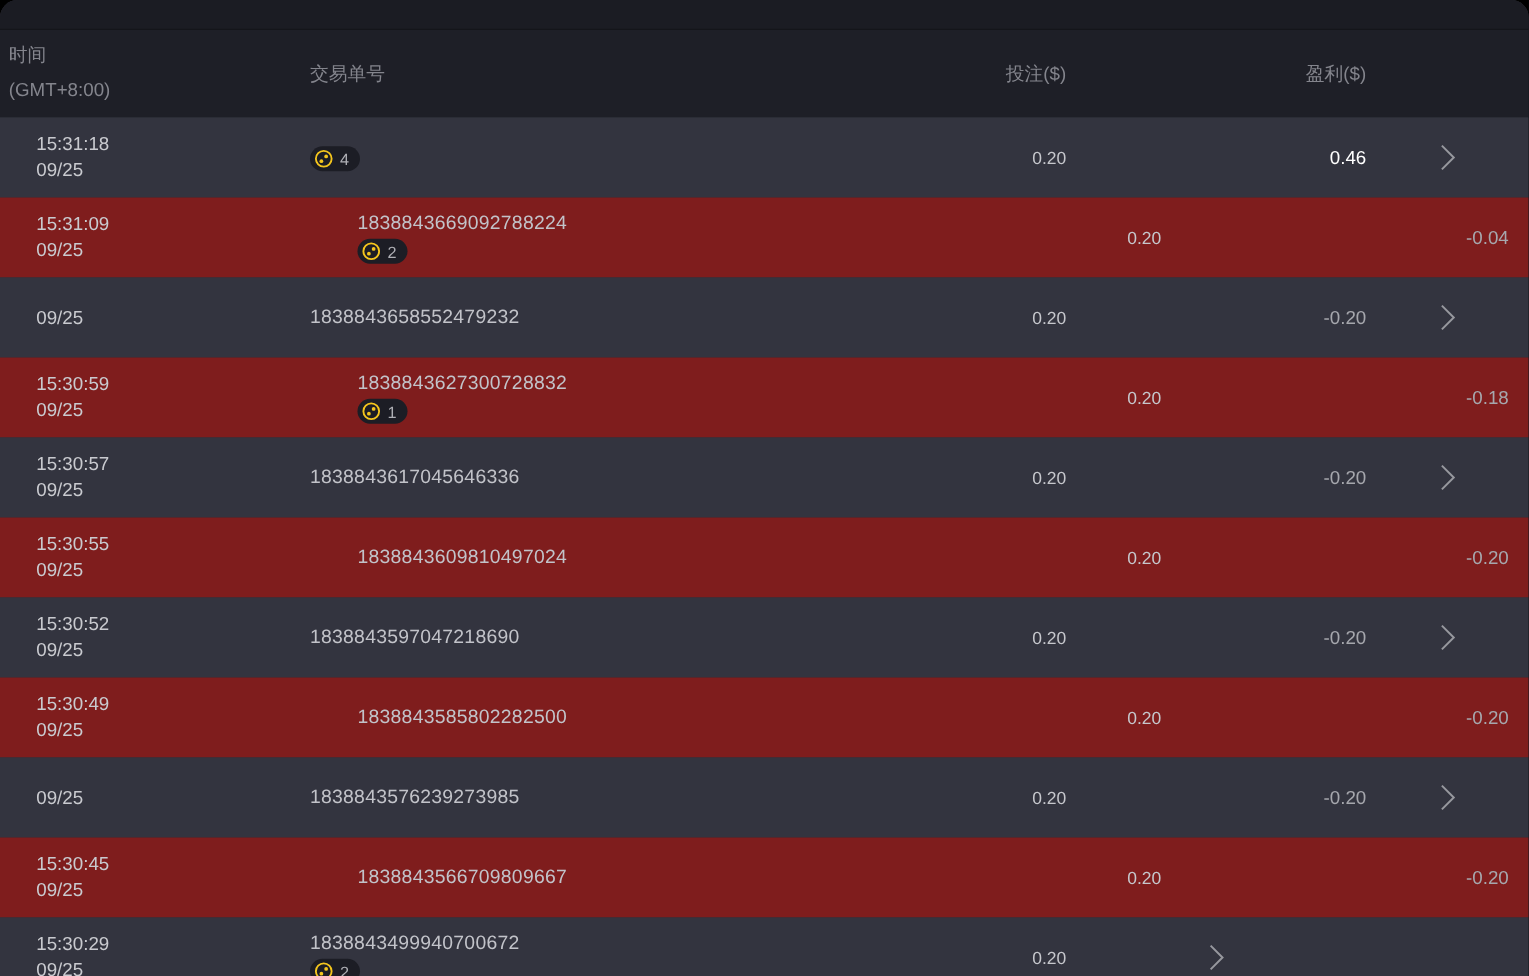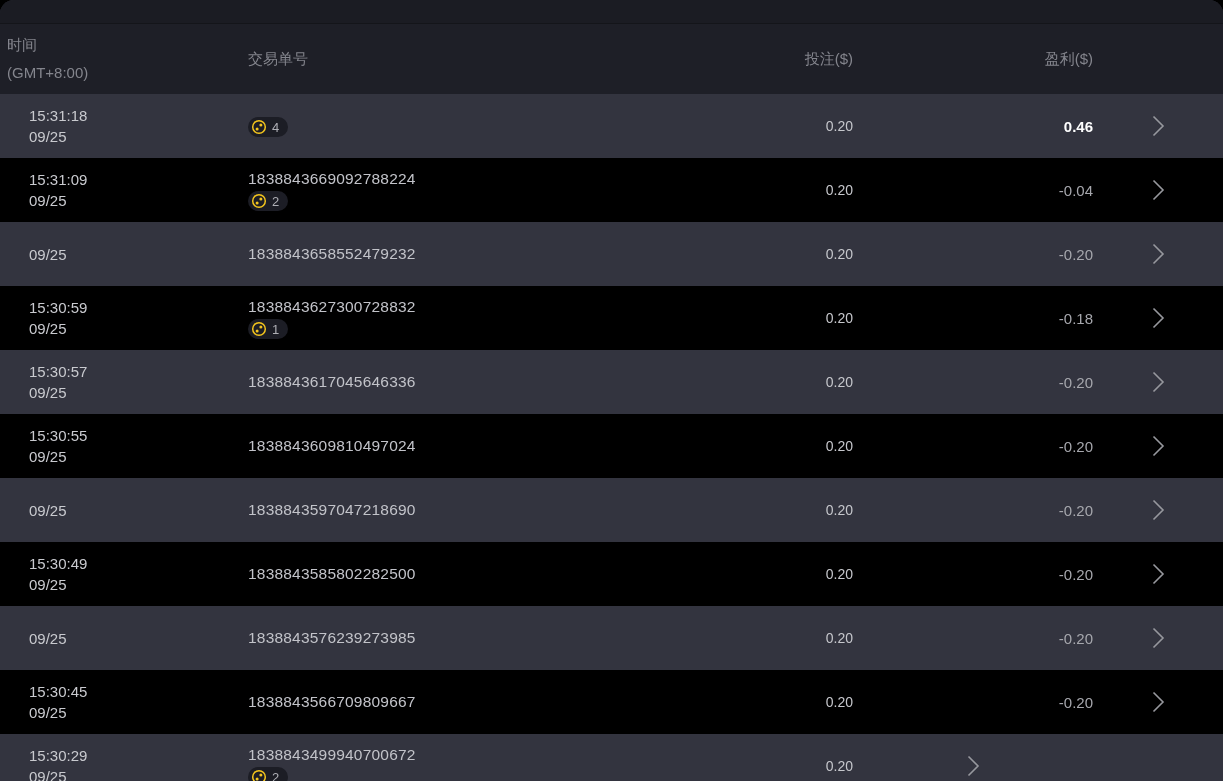--- a/index.html
+++ b/index.html
@@ -32,21 +32,21 @@
     font-size: 15px;
   }
   .header-row .time-col { padding-left: 7px; line-height: 28px; }
   .header-row .order-col { padding-left: 7px; }
   .col-right { text-align: right; }
 
   .row {
     height: 64px;
   }
   .row.odd  { background: #33343f; }
-  .row.even { background: #000000; }
+  .row.even { background: #7f1d1d; gap: 38px; }
 
   .cell { display: flex; flex-direction: column; justify-content: center; }
 
   .time-cell { padding-left: 7px; color: #c9cacf; font-size: 15px; line-height: 21px; margin-left: 22px; }
   .order-cell { padding-left: 7px; }
   .order-id { color: #c2c3c9; font-size: 15.5px; line-height: 20px; letter-spacing: 0.2px; }
 
   .badge {
     display: inline-flex;
     align-items: center;
@@ -55,21 +55,21 @@
     border-radius: 10px;
     height: 20px;
     padding: 0 9px 0 3px;
     margin-top: 2px;
     align-self: flex-start;
   }
   .badge-num { color: #aeafb5; font-size: 13px; }
 
   .bet-cell { color: #c6c7cc; font-size: 14px; text-align: right; display: block; }
   .profit-cell { color: #a6a7ad; font-size: 15px; text-align: right; display: block; }
-  .profit-cell.positive { color: #ffffff; font-weight: 700; }
+  .profit-cell.positive { color: #ffffff; font-weight: 400; }
 
   .chev-cell { display: flex; align-items: center; justify-content: center; cursor: pointer; }
 </style>
 </head>
 <body>
 
 <div class="panel">
   <div class="top-strip"></div>
 
   <div class="grid header-row">
@@ -206,20 +206,21 @@
     <div class="cell profit-cell">-0.20</div>
     <div class="chev-cell">
       <svg width="13" height="22" viewBox="0 0 13 22">
         <polyline points="1.5,1.5 11,11 1.5,20.5" fill="none" stroke="#97989e" stroke-width="1.6"></polyline>
       </svg>
     </div>
   </div>
 
   <div class="grid row odd">
     <div class="cell time-cell">
+      <div class="t1">15:30:52</div>
       <div class="t2">09/25</div>
     </div>
     <div class="cell order-cell">
       <div class="order-id">1838843597047218690</div>
 
     </div>
     <div class="cell bet-cell">0.20</div>
     <div class="cell profit-cell">-0.20</div>
     <div class="chev-cell">
       <svg width="13" height="22" viewBox="0 0 13 22">

